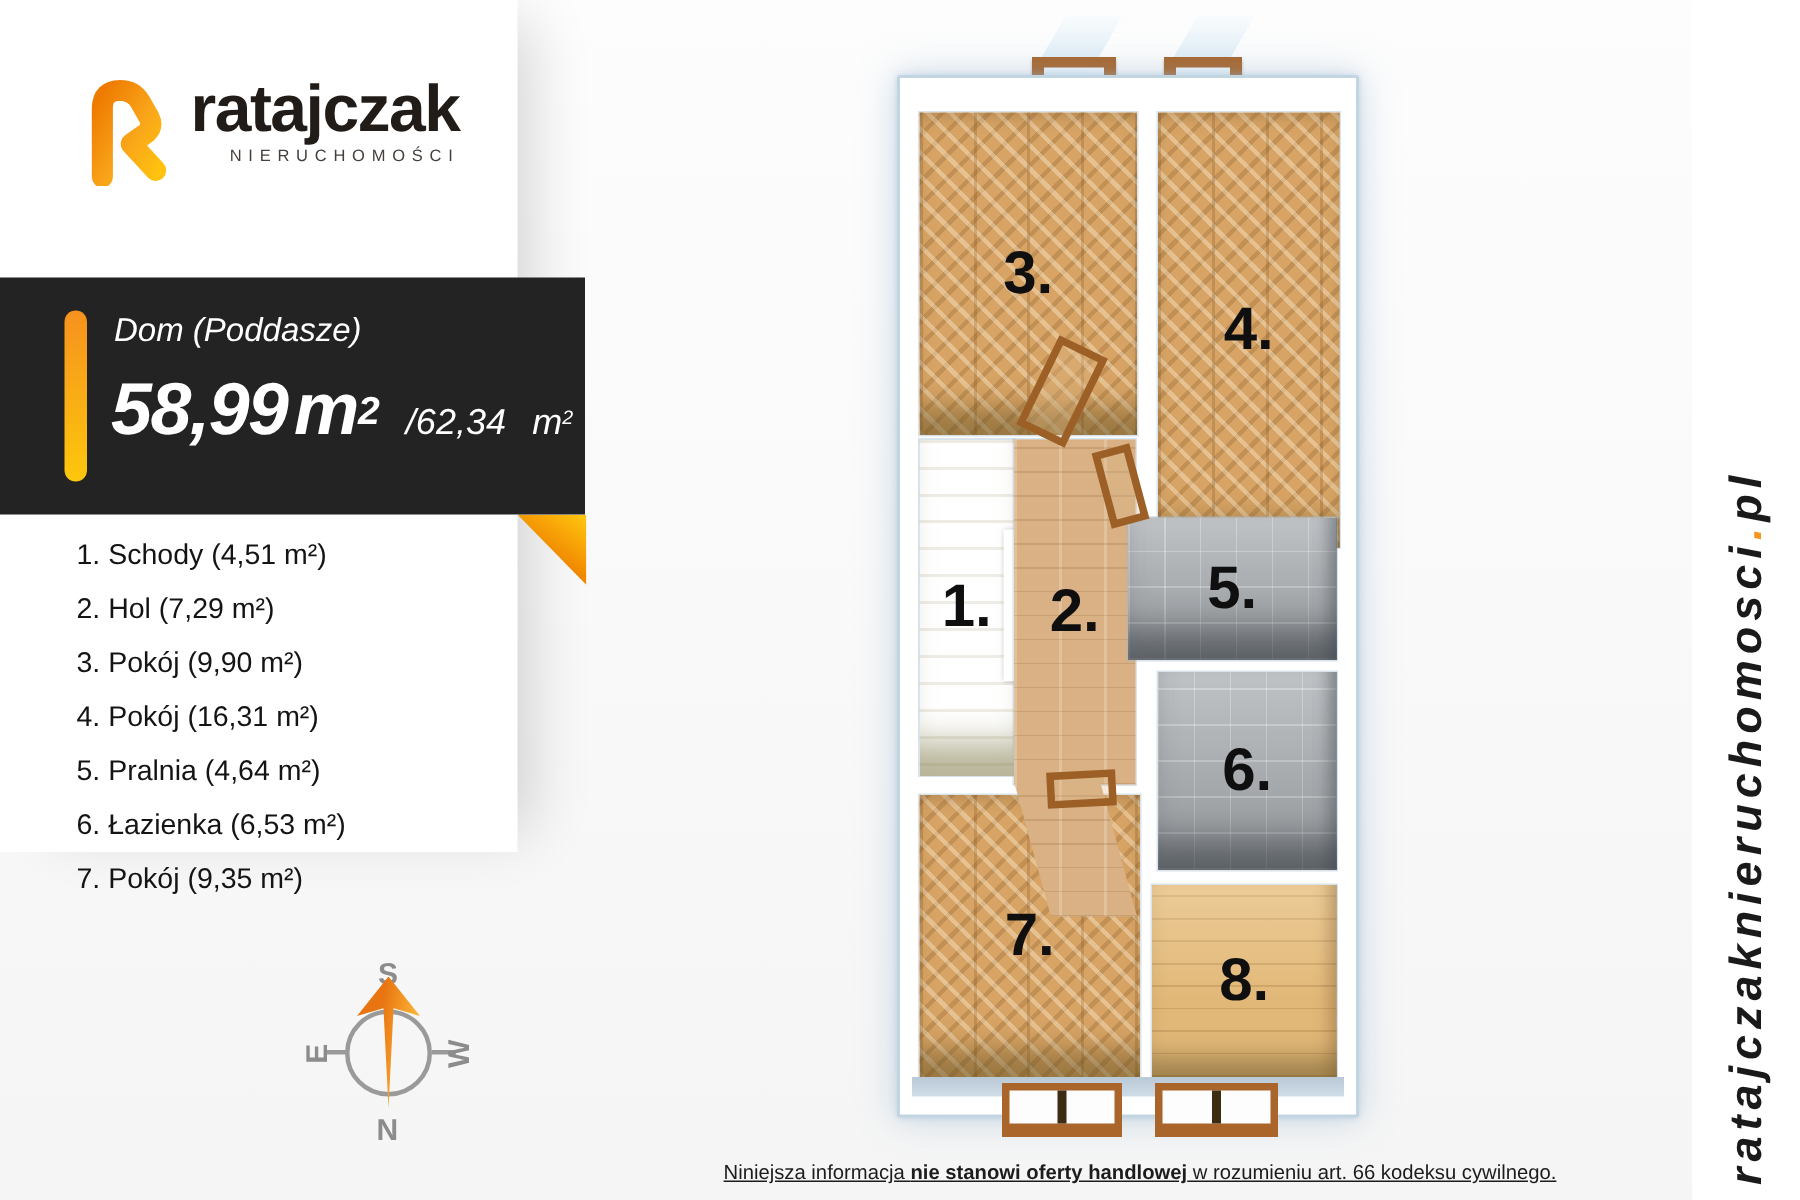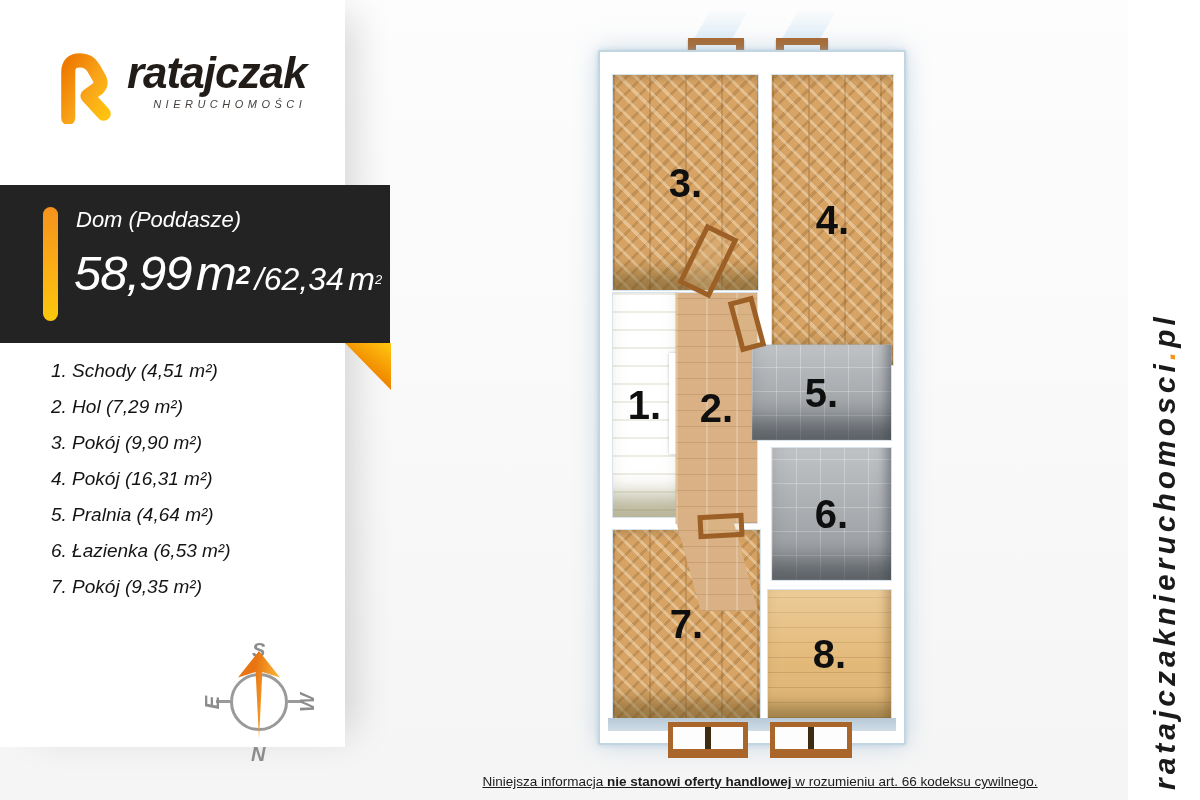--- a/index.html
+++ b/index.html
@@ -9,39 +9,39 @@
            background:linear-gradient(180deg,#fdfdfd 0%,#f5f5f5 100%); }
 
   
   .right-strip { position:absolute; left:1128px; top:0; width:72px; height:800px; background:#ffffff; }
   .vertical-url { position:absolute; left:1182px; bottom:10px; transform-origin:0 100%;
                   transform:rotate(-90deg); white-space:nowrap;
                   font-size:30px; font-style:italic; font-weight:bold; letter-spacing:4px; color:#1a1a1a; }
   .vertical-url .dot { color:#f7941e; }
 
   
-  .panel { position:absolute; left:0; top:0; width:345px; height:747px; background:#ffffff;
-           box-shadow:22px 0 38px -14px rgba(0,0,0,0.16);font-style:italic; }
+  .panel { position:absolute; left:0; top:0; width:345px; height:568px; background:#ffffff;
+           box-shadow:22px 0 38px -14px rgba(0,0,0,0.16); }
 
   .logo-row { position:absolute; left:55px; top:50px; display:flex; align-items:flex-start; }
   .logo-mark { width:62px; height:74px; margin-right:10px; }
   .logo-text-block { display:flex; flex-direction:column; align-items:flex-end; }
   .logo-text { font-size:44px; font-weight:bold; color:#221c19; letter-spacing:-1px; line-height:1.05; }
   .logo-sub { font-size:11px; letter-spacing:4.5px; color:#453f3b; margin-top:2px; }
 
   
   .banner { position:absolute; left:0; top:185px; width:390px; height:158px; background:#232323; z-index:3; }
   .banner-bar { position:absolute; left:43px; top:22px; width:15px; height:114px; border-radius:8px;
                 background:linear-gradient(180deg,#f6921e 0%,#fdc70c 100%); }
   .banner-title { position:absolute; left:76px; top:22px; color:#ffffff; font-style:italic;
                   font-size:22px; font-weight:400; letter-spacing:0px; }
   .banner-area { position:absolute; left:74px; top:60px; color:#ffffff; font-style:italic; white-space:nowrap; }
-  .banner-area .big { font-size:49px; font-weight:normal; letter-spacing:-1px; }
+  .banner-area .big { font-size:49px; font-weight:bold; letter-spacing:-1px; }
   .banner-area sup.big-sup { font-size:26px; font-weight:bold; vertical-align:super; }
-  .banner-area .small { font-size:32px; font-weight:400; }
+  .banner-area .small { font-size:24px; font-weight:400;margin-left:13px; }
   .banner-area sup.small-sup { font-size:13px; vertical-align:super; }
   .banner-fold { position:absolute; left:345px; top:343px; width:46px; height:47px; z-index:2;
                  background:linear-gradient(215deg,#ffc20e 5%,#f08800 55%,#d06c00 100%);
                  clip-path:polygon(0 0, 100% 0, 100% 100%); }
 
   
   .legend { position:absolute; left:51px; top:360px; z-index:4; list-style:none; }
   .legend-item { height:36px; font-size:19px; color:#141414; }
 
   

